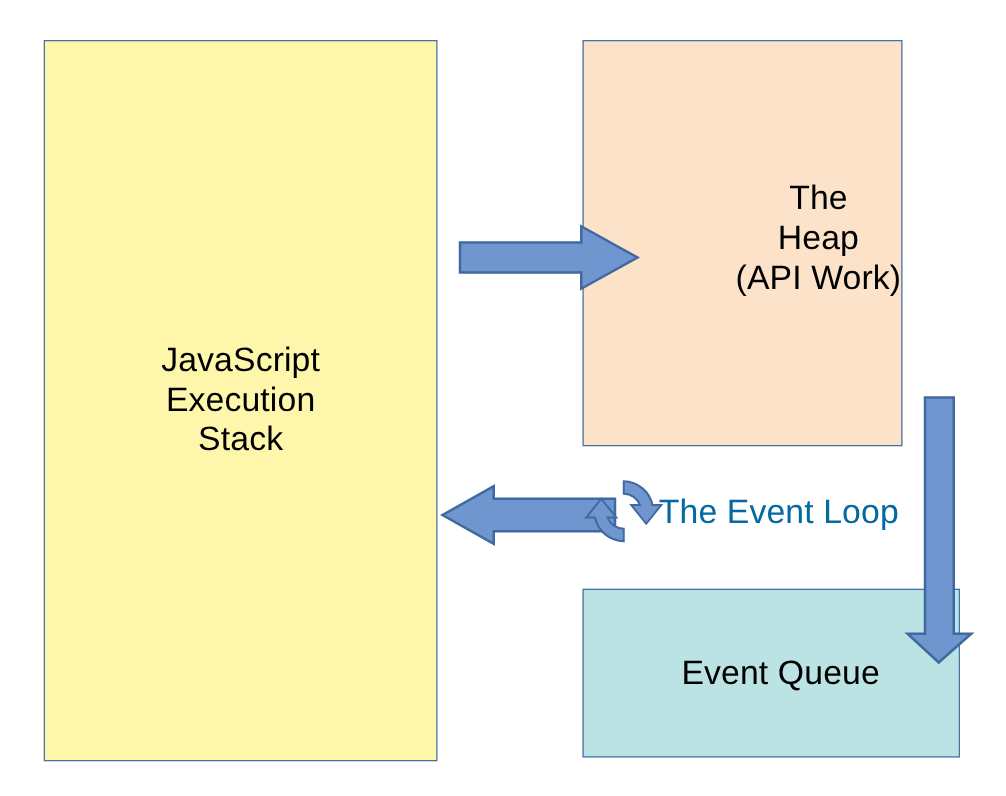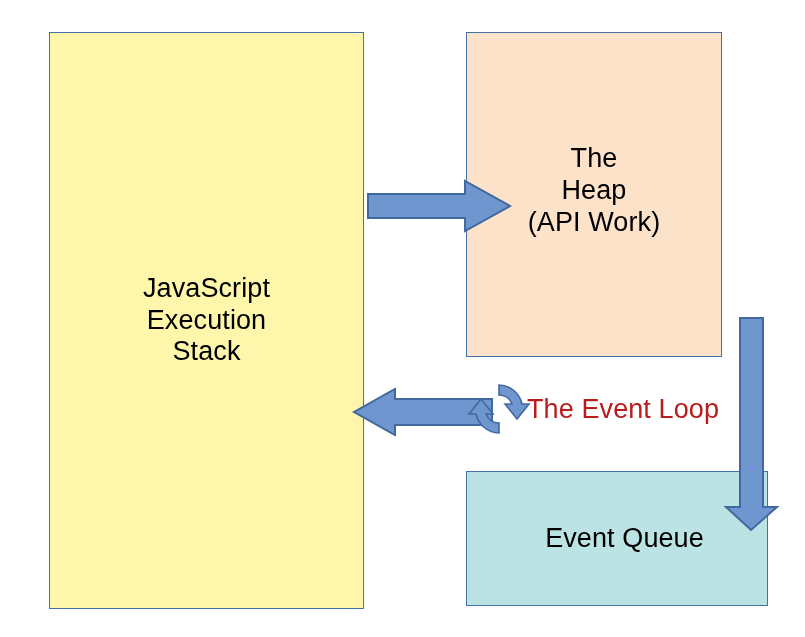--- a/index.html
+++ b/index.html
@@ -28,34 +28,34 @@
     color: #000000;
     font-size: 27px;
     line-height: 1.18;
     letter-spacing: 0.1px;
   }
   .node .label {
     white-space: pre-line;
     display: block;
   }
   #stack-box {
-    left: 49px;
+    left: 35px;
     top: 32px;
     width: 315px;
     height: 577px;
     background: #fdf6ab;
   }
   #heap-box {
     left: 466px;
     top: 32px;
     width: 256px;
     height: 325px;
     background: #fce2c9;
     align-items: flex-start;
-    justify-content: center;
+    justify-content: flex-end;
   }
   #heap-box .label {
     margin-top: 110px;
   }
   #queue-box {
     left: 466px;
     top: 471px;
     width: 302px;
     height: 135px;
     background: #bce3e3;
@@ -88,21 +88,21 @@
     left: 465px;
     top: 375px;
     width: 68px;
     height: 68px;
   }
   #event-loop-text {
     position: absolute;
     left: 527px;
     top: 394px;
     font-size: 27px;
-    color: #b91c1c;
+    color: #0369a1;
     white-space: nowrap;
     letter-spacing: 0.1px;
   }
 </style>
 </head>
 <body>
 
 <div id="canvas">
 
   <div class="node" id="stack-box">

